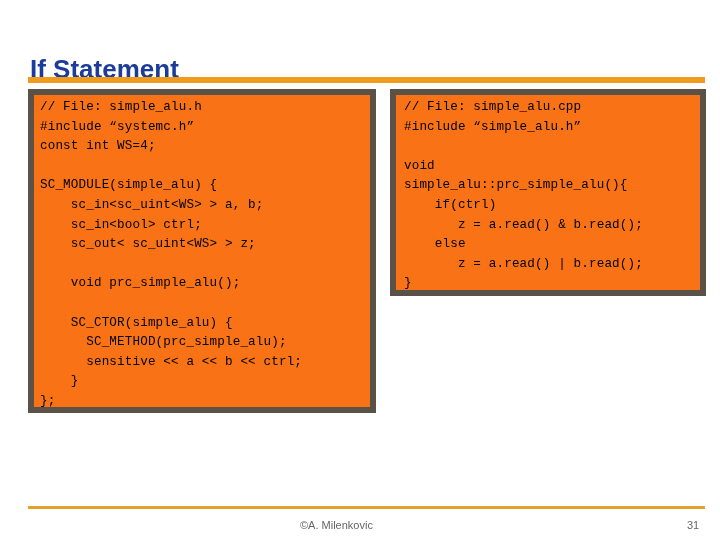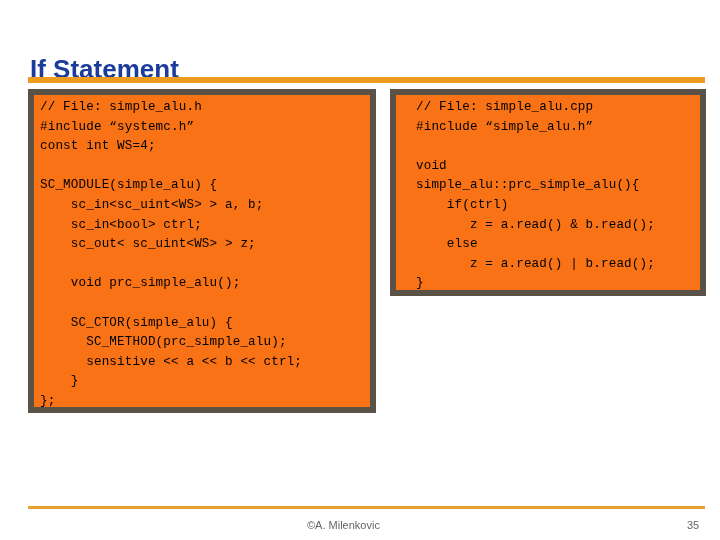--- a/index.html
+++ b/index.html
@@ -68,35 +68,35 @@
     font-family: "Liberation Mono", "DejaVu Sans Mono", monospace;
     font-size: 12.6px;
     line-height: 19.6px;
     color: #000000;
     white-space: pre;
     margin: 0;
     padding: 3px 0 0 6px;
     letter-spacing: 0.15px;
   }
   .code-box-right .code-text {
-    padding-left: 20px;
+    padding-left: 8px;
   }
 
   
   .footer-rule {
     position: absolute;
     left: 28px;
     top: 506px;
     width: 677px;
     height: 3px;
     background: #E3A230;
   }
   .footer-author {
     position: absolute;
-    left: 307px;
+    left: 300px;
     top: 519px;
     font-size: 11px;
     color: #666666;
     white-space: nowrap;
     text-align: center;
   }
   .footer-page {
     position: absolute;
     left: 687px;
     top: 519px;
@@ -143,15 +143,15 @@
        z = a.read() &amp; b.read();
     else
        z = a.read() | b.read();
 }</pre>
   </div>
 
   <div class="footer-rule"></div>
 
   <div class="footer-author">©A. Milenkovic</div>
 
-  <div class="footer-page">35</div>
+  <div class="footer-page">31</div>
 
 </div>
 
 </body></html>

